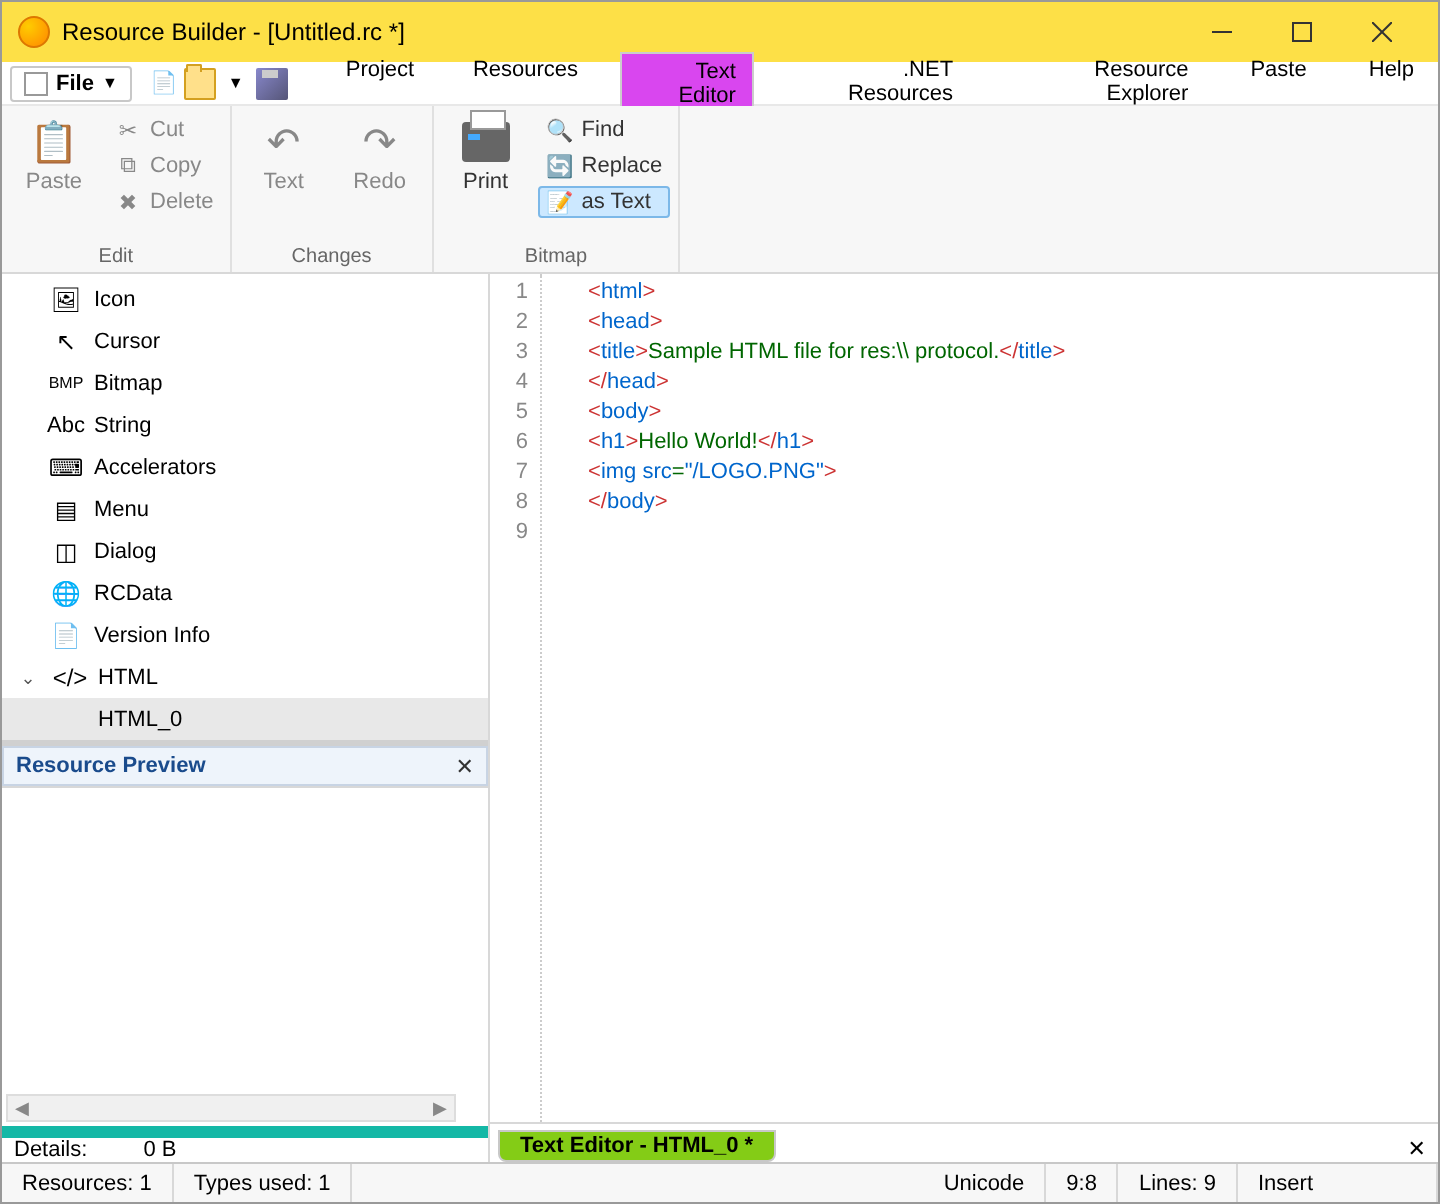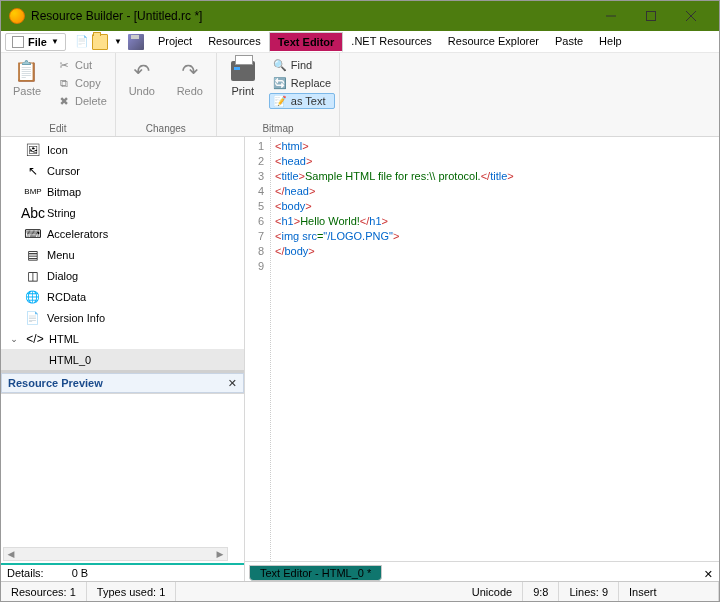--- a/index.html
+++ b/index.html
@@ -1,29 +1,29 @@
 <!DOCTYPE html>
 <html><head>
 <meta charset="utf-8">
 <style>
 *{box-sizing:border-box;margin:0;padding:0;font-family:'Segoe UI',Tahoma,sans-serif;font-size:11px;}
 body{background:#fff;width:720px;height:602px;overflow:hidden;display:flex;flex-direction:column;border:1px solid #999;}
-.titlebar{height:30px;display:flex;align-items:center;padding:0 8px;background:#4d7c0f;}
+.titlebar{height:30px;display:flex;align-items:center;padding:0 8px;background:#fde047;}
 .titlebar .app-icon{width:16px;height:16px;margin-right:6px;background:radial-gradient(circle at 30% 30%,#fc0,#f80);border-radius:50%;border:1px solid #d70;}
 .titlebar .title{flex:1;font-size:12px;}
 .winbtn{width:40px;height:28px;display:flex;align-items:center;justify-content:center;color:#333;}
 .winbtn svg{width:10px;height:10px;}
 .menubar{height:22px;display:flex;align-items:center;padding:0 4px;gap:0;background:#fff;border-bottom:1px solid #e8e8e8;}
 .fileBtn{display:flex;align-items:center;padding:2px 6px;font-weight:bold;border:1px solid #c8c8c8;border-radius:2px;margin-right:2px;}
 .fileBtn .mini-icon{width:12px;height:12px;background:#fff;border:1px solid #999;margin-right:4px;}
 .fileBtn .caret{margin-left:4px;font-size:8px;}
 .qat{display:flex;align-items:center;gap:2px;margin:0 6px;}
 .qat span{width:16px;height:16px;display:inline-flex;align-items:center;justify-content:center;}
-.menutab{padding:3px 8px;min-width:40px;text-align:left;}
-.menutab.active{background:#be185d;border-top:1px solid #ccc;border-left:1px solid #ccc;border-right:1px solid #ccc;border-bottom:1px solid #fff;margin-bottom:-1px;font-weight:bold;}
+.menutab{padding:3px 8px;min-width:40px;text-align:right;margin-left:15px;}
+.menutab.active{background:#d946ef;border-top:1px solid #ccc;border-left:1px solid #ccc;border-right:1px solid #ccc;border-bottom:1px solid #fff;margin-bottom:-1px;}
 .ribbon{height:84px;background:#f7f7f7;border-bottom:1px solid #d8d8d8;display:flex;}
 .group{display:flex;flex-direction:column;align-items:center;border-right:1px solid #e0e0e0;padding:2px 4px 0 4px;}
 .group-body{flex:1;display:flex;align-items:flex-start;gap:4px;}
 .bigbtn{display:flex;flex-direction:column;align-items:center;width:44px;color:#888;padding-top:2px;}
 .bigbtn .ico{width:28px;height:28px;display:flex;align-items:center;justify-content:center;font-size:20px;}
 .bigbtn.enabled{color:#333;}
 .smallbtns{display:flex;flex-direction:column;gap:2px;padding-top:2px;}
 .sb{display:flex;align-items:center;gap:4px;color:#888;padding:1px 4px;}
 .sb.enabled{color:#333;}
 .sb.selected{background:#cce8ff;border:1px solid #7cb8e8;padding:0 3px;border-radius:2px;}
@@ -35,32 +35,32 @@
 .ti{display:flex;align-items:center;height:21px;padding-left:24px;gap:6px;}
 .ti .ticon{width:16px;height:16px;display:flex;align-items:center;justify-content:center;font-size:12px;}
 .ti.expandable{padding-left:6px;}
 .ti .chev{width:14px;text-align:center;font-size:9px;color:#555;}
 .ti.child{padding-left:48px;background:#e8e8e8;}
 .preview-head{background:#eef4fb;border:1px solid #c8d4e4;height:20px;display:flex;align-items:center;justify-content:space-between;padding:4px 6px;color:#1a4b8c;font-weight:bold;}
 .preview-head .x{color:#333;font-weight:normal;cursor:pointer;}
 .preview-body{flex:0 0 170px;background:#fff;border-top:1px solid #d8d8d8;position:relative;}
 .preview-body .scr{position:absolute;bottom:2px;left:2px;right:16px;height:14px;background:#f0f0f0;border:1px solid #ddd;display:flex;}
 .preview-body .scr .arrow{width:14px;text-align:center;color:#888;font-size:9px;line-height:12px;}
-.details{height:18px;border-top:2px solid #14b8a6;display:flex;align-items:center;padding:0 6px;gap:28px;}
+.details{height:18px;border-top:6px solid #14b8a6;display:flex;align-items:center;padding:0 6px;gap:28px;}
 .editor{flex:1;display:flex;flex-direction:column;min-width:0;}
 .code{flex:1;display:flex;font-family:'Courier New',monospace;font-size:12px;background:#fff;overflow:auto;}
 .gutter{width:26px;text-align:right;color:#888;padding:2px 6px 0 0;background:#fff;border-right:1px dotted #ccc;}
 .gutter div{height:15px;line-height:15px;}
-.codelines{padding:2px 0 0 4px;}
+.codelines{padding:2px 0 0 4px;margin-left:19px;}
 .codelines .ln{height:15px;line-height:15px;white-space:pre;}
 .tag{color:#0066cc;}
 .brk{color:#cc3333;}
 .txt{color:#006600;}
 .editor-tab{height:20px;border-top:1px solid #d8d8d8;display:flex;align-items:flex-end;}
-.editor-tab .et{background:#0f766e;border:1px solid #c8c8c8;border-radius:0 0 4px 4px;padding:1px 10px;margin-left:4px;font-size:11px;}
+.editor-tab .et{background:#84cc16;border:1px solid #c8c8c8;border-radius:0 0 4px 4px;padding:1px 10px;margin-left:4px;font-size:11px;font-weight:bold;}
 .editor-tab .cx{margin-left:auto;padding:0 6px;}
 .status{height:20px;border-top:1px solid #c8c8c8;display:flex;background:#f7f7f7;}
 .status .cell{padding:0 10px;border-right:1px solid #d8d8d8;height:100%;display:flex;align-items:center;}
 .status .spacer{flex:1;}
 .folder-ico{display:inline-block;width:14px;height:11px;background:#ffe08a;border:1px solid #d4a020;border-radius:1px;position:relative;}
 .folder-ico::before{content:'';position:absolute;top:-3px;left:0;width:6px;height:3px;background:#ffe08a;border:1px solid #d4a020;border-bottom:none;border-radius:1px 1px 0 0;}
 .disk-ico{display:inline-block;width:14px;height:14px;background:linear-gradient(135deg,#88c,#557);border-radius:1px;position:relative;}
 .disk-ico::after{content:'';position:absolute;top:1px;left:3px;width:8px;height:4px;background:#ccc;}
 .printer-ico{width:24px;height:20px;background:#666;border-radius:2px;position:relative;}
 .printer-ico::before{content:'';position:absolute;top:-6px;left:4px;width:16px;height:8px;background:#fff;border:1px solid #999;}
@@ -138,21 +138,21 @@
             <span>Delete</span>
           </div>
       </div>
     </div>
     <div class="group-label">Edit</div>
   </div>
   <div class="group">
     <div class="group-body">
       <div class="bigbtn">
           <div class="ico">↶</div>
-          <div>Undo</div>
+          <div>Text</div>
         </div>
       <div class="bigbtn">
           <div class="ico">↷</div>
           <div>Redo</div>
         </div>
     </div>
     <div class="group-label">Changes</div>
   </div>
   <div class="group">
     <div class="group-body">
@@ -190,21 +190,21 @@
         </div>
         <div class="ti">
           <span class="ticon" style="font-size:12px">↖</span>
           <span>Cursor</span>
         </div>
         <div class="ti">
           <span class="ticon" style="font-size:8px">BMP</span>
           <span>Bitmap</span>
         </div>
         <div class="ti">
-          <span class="ticon" style="font-size:14px">Abc</span>
+          <span class="ticon" style="font-size:11px">Abc</span>
           <span>String</span>
         </div>
         <div class="ti">
           <span class="ticon" style="font-size:12px">⌨</span>
           <span>Accelerators</span>
         </div>
         <div class="ti">
           <span class="ticon" style="font-size:12px">▤</span>
           <span>Menu</span>
         </div>

